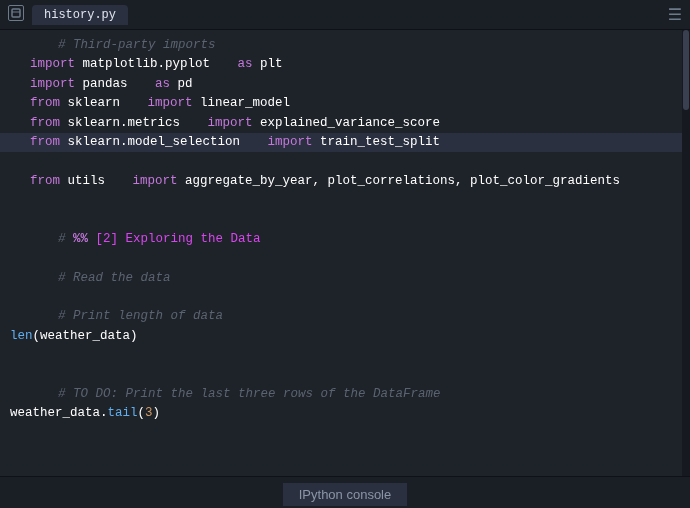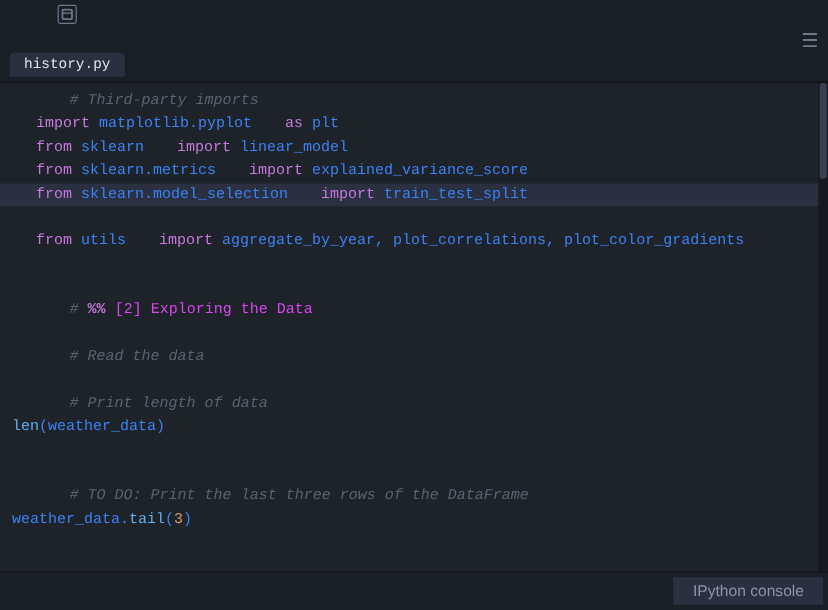--- a/index.html
+++ b/index.html
@@ -19,23 +19,22 @@
     .title-bar {
       background: #1a1f26;
       display: flex;
       align-items: center;
       padding: 4px 8px;
       min-height: 30px;
       border-bottom: 1px solid #0e1117;
     }
     .title-bar-left {
       display: flex;
-      align-items: center;
-      gap: 24px;
-      flex-direction: column;
+      align-items: flex-start;
+      gap: 8px;
     }
     .window-icon {
       width: 16px;
       height: 16px;
       border: 1.5px solid #6c7a8a;
       border-radius: 2px;
       display: flex;
       align-items: center;
       justify-content: center;
       color: #6c7a8a;
@@ -71,21 +70,21 @@
       line-height: 1.55;
       white-space: pre;
     }
 
     
     .c-comment   { color: #5c6370; font-style: italic; margin-left: 48px; }
     .c-keyword   { color: #c678dd; margin-left: 20px; }
     .c-func      { color: #61afef; }
     .c-string    { color: #98c379; }
     .c-number    { color: #d19a66; }
-    .c-plain     { color: #3b82f6; }
+    .c-plain     { color: #ffffff; }
     .c-highlight-line {
       background: #2a3040;
       display: block;
       margin: 0 -10px;
       padding: 0 10px;
     }
     .c-cell      { color: #c678dd; font-weight: bold; }
     .c-section   { color: #d946ef; }
 
     
@@ -110,20 +109,21 @@
     
     .bottom-bar {
       background: #1a1f26;
       display: flex;
       align-items: center;
       justify-content: flex-end;
       padding: 2px 4px;
       gap: 0;
       border-top: 1px solid #0e1117;
       min-height: 32px;
+      flex-direction: column;
     }
     .bottom-btn {
       padding: 4px 16px;
       font-size: 13px;
       cursor: pointer;
       border: none;
       outline: none;
       font-family: sans-serif;
     }
     .bottom-btn.inactive {
@@ -152,20 +152,21 @@
   </div>
   <div class="title-bar-right">
     <span class="hamburger">☰</span>
   </div>
 </div>
 
 <div class="code-area">
 
   <div class="code-line"><span class="c-comment"># Third-party imports</span></div>
   <div class="code-line"><span class="c-keyword">import</span><span class="c-plain"> matplotlib.pyplot </span><span class="c-keyword">as</span><span class="c-plain"> plt</span></div>
+  <div class="code-line"><span class="c-keyword">import</span><span class="c-plain"> pandas </span><span class="c-keyword">as</span><span class="c-plain"> pd</span></div>
   <div class="code-line"><span class="c-keyword">from</span><span class="c-plain"> sklearn </span><span class="c-keyword">import</span><span class="c-plain"> linear_model</span></div>
   <div class="code-line"><span class="c-keyword">from</span><span class="c-plain"> sklearn.metrics </span><span class="c-keyword">import</span><span class="c-plain"> explained_variance_score</span></div>
   <div class="code-line c-highlight-line"><span class="c-keyword">from</span><span class="c-plain"> sklearn.model_selection </span><span class="c-keyword">import</span><span class="c-plain"> train_test_split</span></div>
   <div class="code-line"> </div>
   <div class="code-line"><span class="c-keyword">from</span><span class="c-plain"> utils </span><span class="c-keyword">import</span><span class="c-plain"> aggregate_by_year, plot_correlations, plot_color_gradients</span></div>
   <div class="code-line"> </div>
   <div class="code-line"> </div>
   <div class="code-line"><span class="c-comment"># </span><span class="c-cell">%%</span><span class="c-plain"> </span><span class="c-section">[2] Exploring the Data</span></div>
   <div class="code-line"> </div>
   <div class="code-line"><span class="c-comment"># Read the data</span></div>

